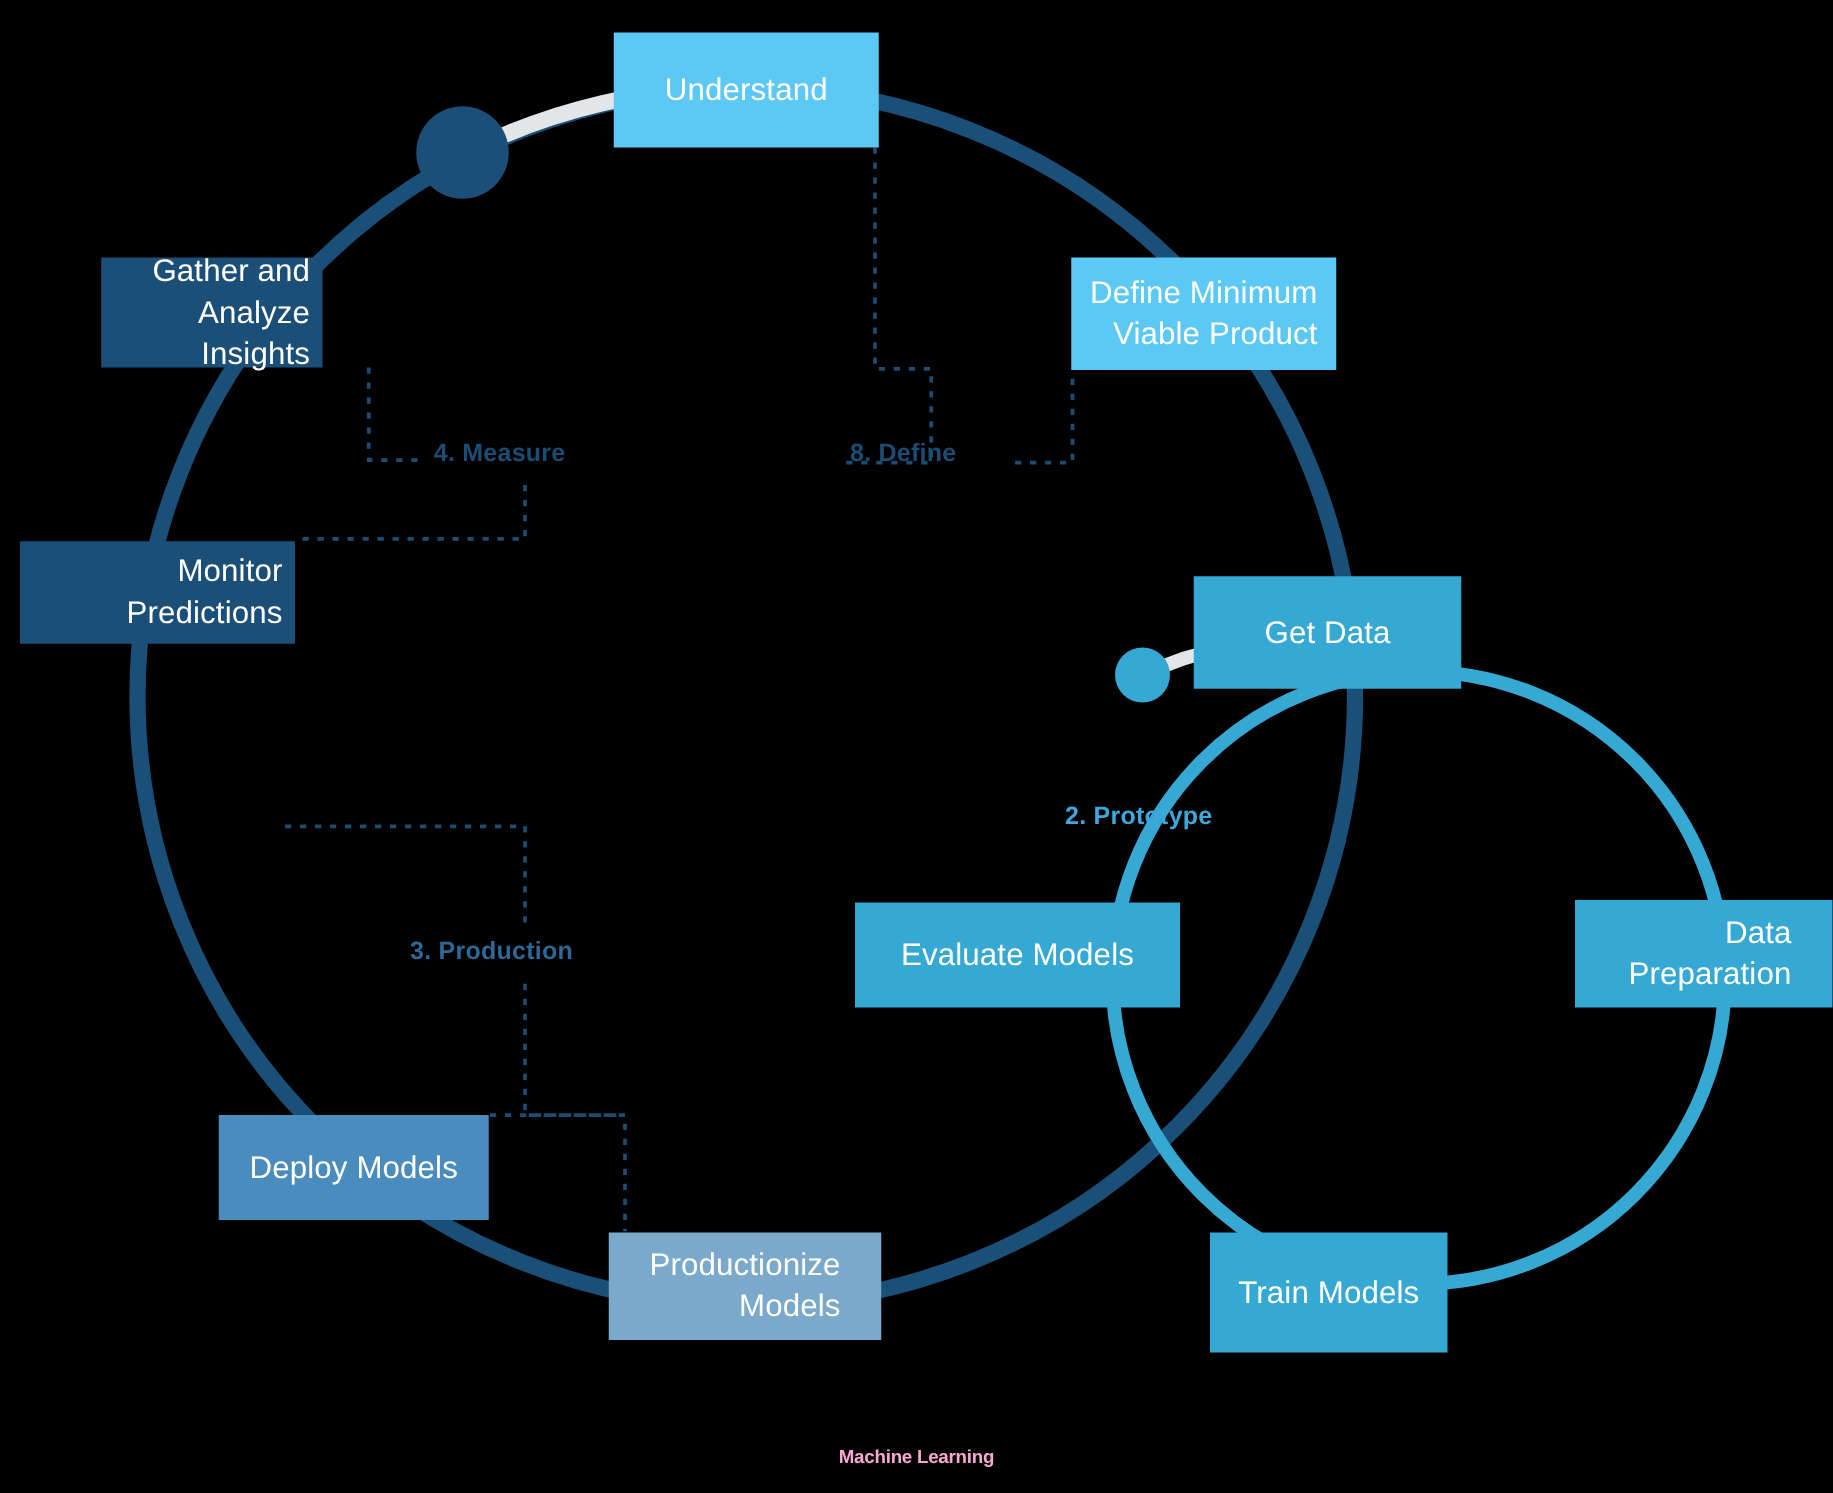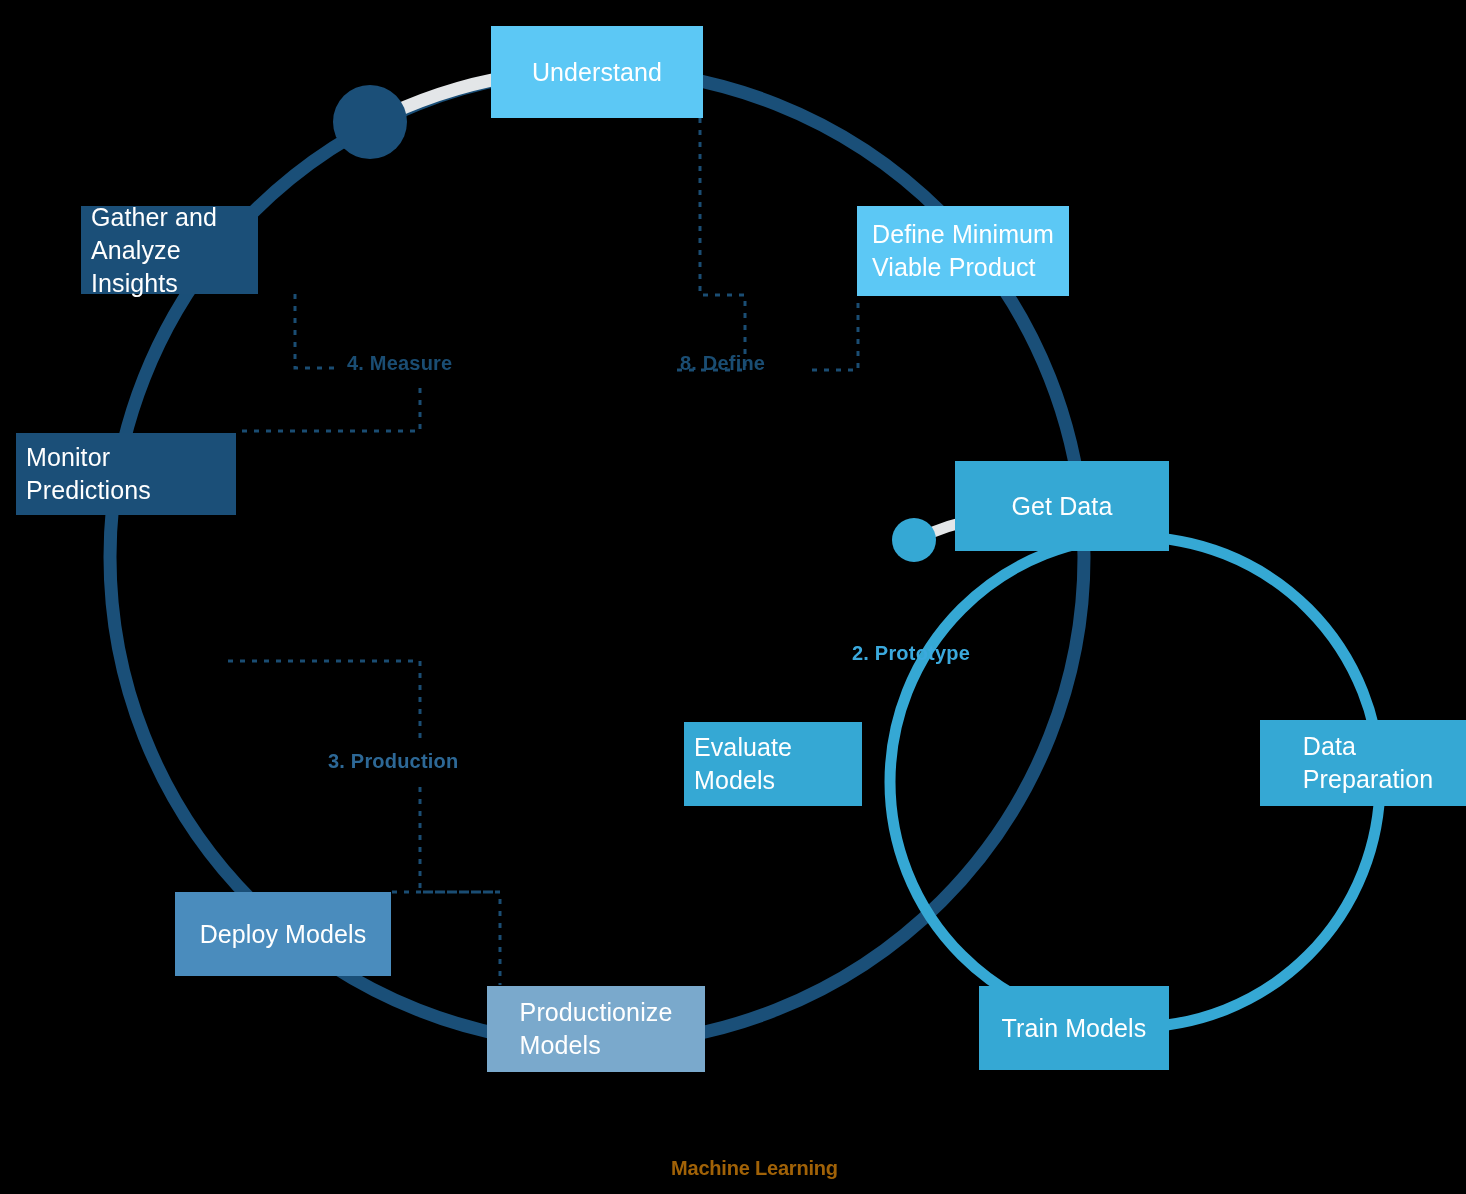--- a/index.html
+++ b/index.html
@@ -26,44 +26,44 @@
     top: 0;
     width: 1466px;
     height: 1194px;
     pointer-events: none;
   }
   .node {
     position: absolute;
     display: flex;
     align-items: center;
     justify-content: center;
-    text-align: left;
+    text-align: right;
     color: #ffffff;
     font-size: 25px;
     font-weight: 400;
     line-height: 1.32;
     letter-spacing: 0.1px;
     box-sizing: border-box;
     padding: 6px 10px;
     z-index: 5;
   }
   .node span { display: block; }
   .stage-label {
     position: absolute;
     font-size: 20px;
     font-weight: 700;
     letter-spacing: 0.2px;
     white-space: nowrap;
     z-index: 6;
   }
   .caption {
     position: absolute;
-    font-size: 20px;
+    font-size: 15px;
     font-weight: 600;
-    color: #a16207;
+    color: #f9a8d4;
     letter-spacing: -0.2px;
     white-space: nowrap;
     z-index: 6;
   }
 </style>
 </head>
 <body>
 
 <div id="diagram-root">
 
@@ -128,27 +128,27 @@
     </div>
   </div>
 
   <div class="node" style="left:1228px; top:720px; width:216px; height:86px; background:#35a8d4;margin-left:32px;">
     <div>
       <span>Data</span>
       <span>Preparation</span>
     </div>
   </div>
 
-  <div class="node" style="left:968px; top:986px; width:190px; height:84px; background:#35a8d4;margin-left:11px;">
+  <div class="node" style="left:968px; top:986px; width:190px; height:96px; background:#35a8d4;">
     <div>
       <span>Train Models</span>
     </div>
   </div>
 
-  <div class="node" style="left:684px; top:722px; width:178px; height:84px; background:#35a8d4;">
+  <div class="node" style="left:684px; top:722px; width:260px; height:84px; background:#35a8d4;">
     <div>
       <span>Evaluate Models</span>
     </div>
   </div>
 
   <div class="node" style="left:487px; top:986px; width:218px; height:86px; background:#7aa9cc;">
     <div>
       <span>Productionize</span>
       <span>Models</span>
     </div>

